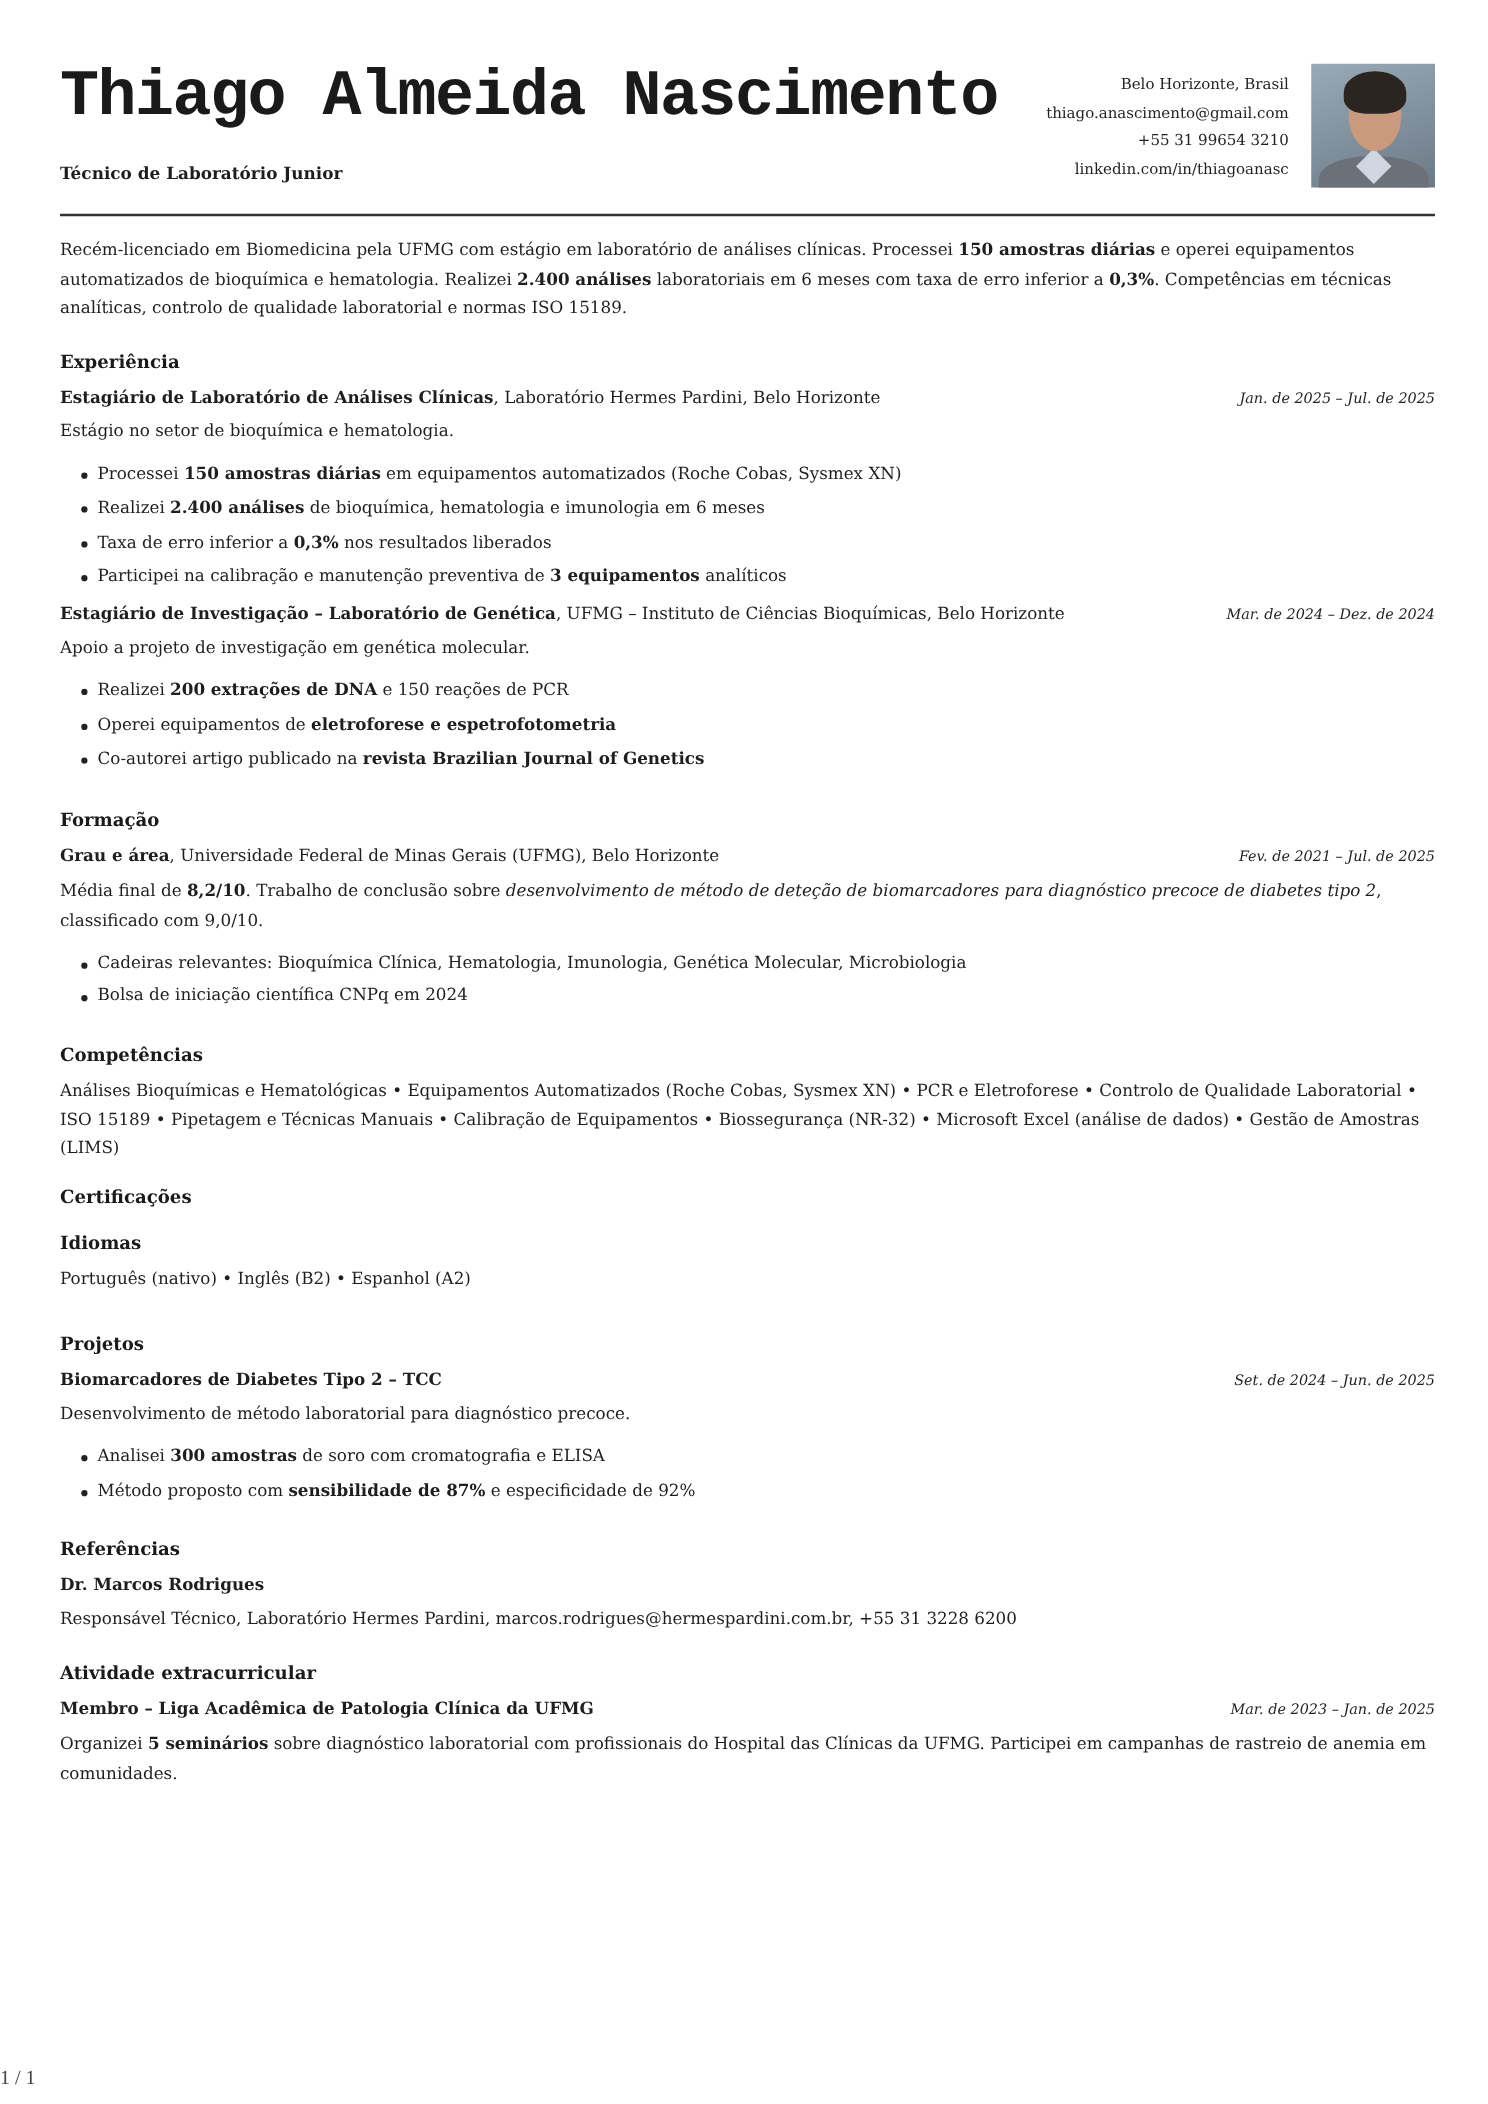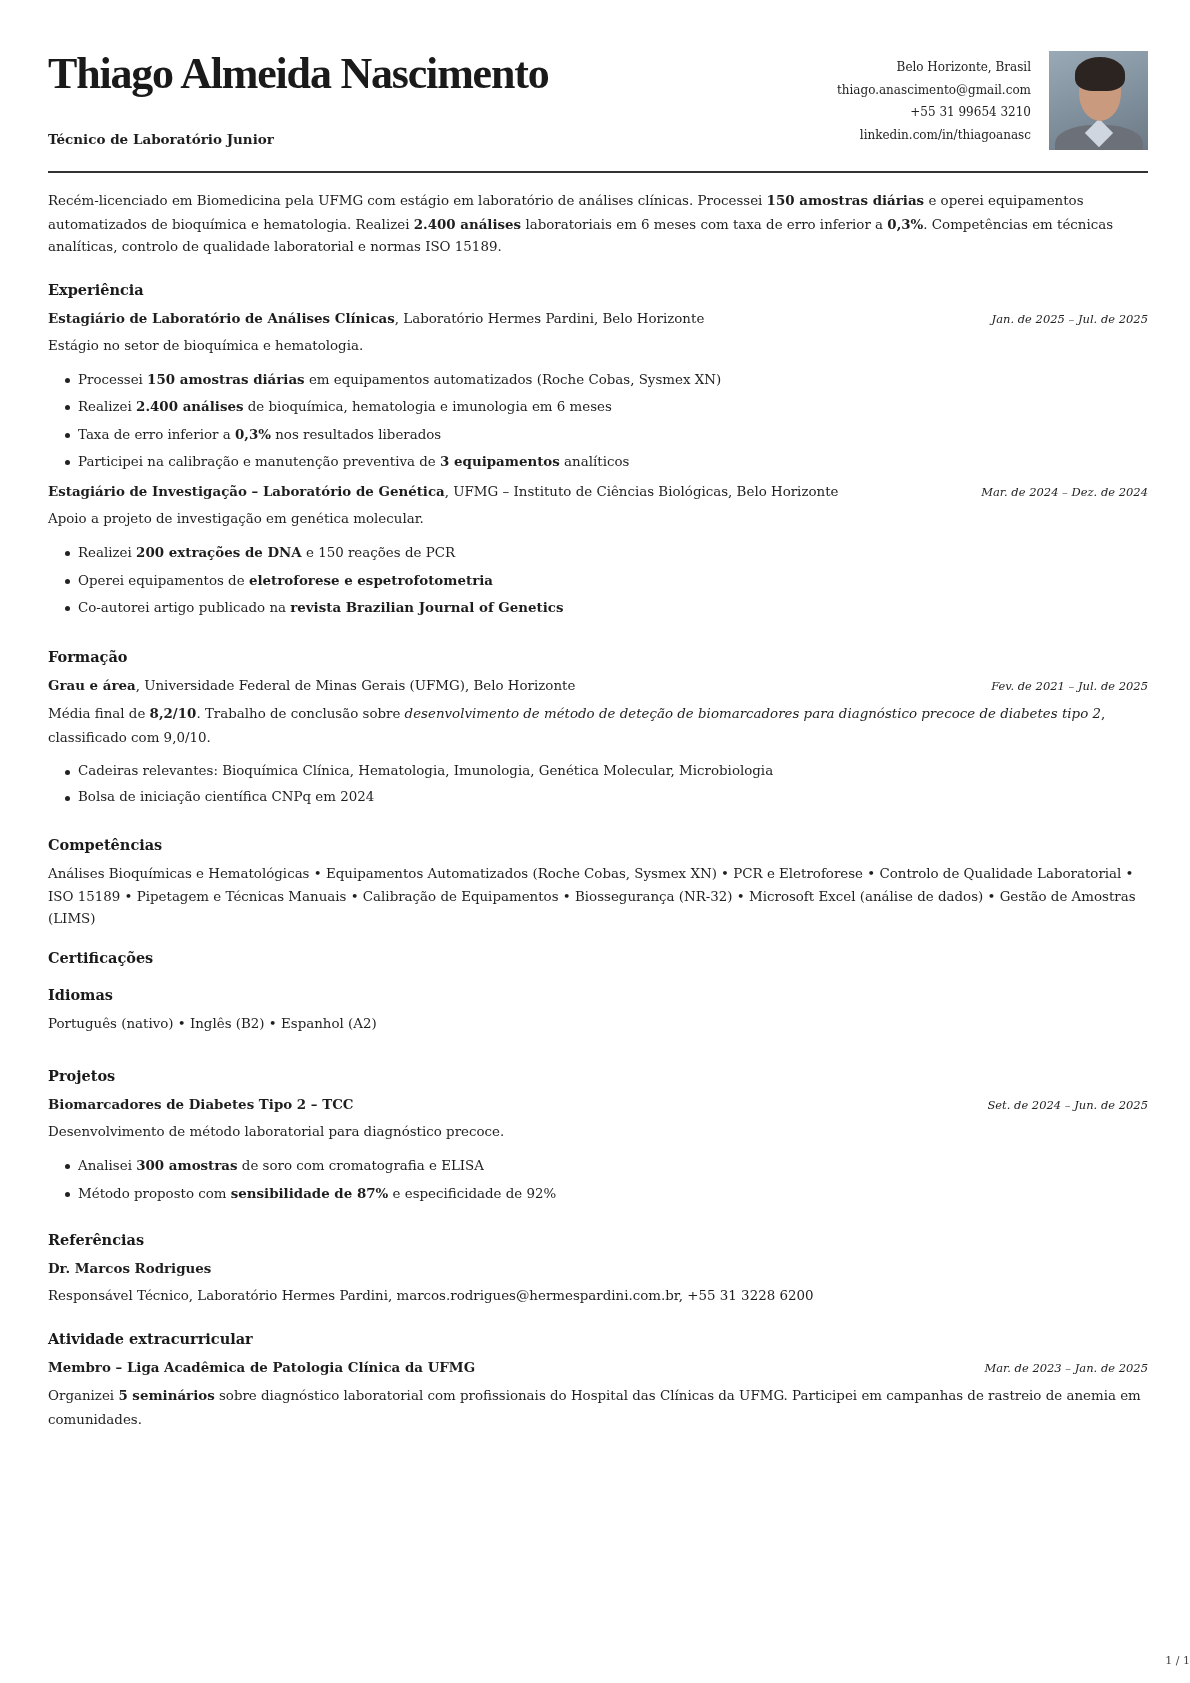--- a/index.html
+++ b/index.html
@@ -6,22 +6,22 @@
   body {
     width: 1190px; height: 1683px; position: relative; overflow: hidden;
     font-family: "DejaVu Serif", "Liberation Serif", serif;
     color: #1e1e1e; font-size: 13.4px;
   }
   .page { position: absolute; left: 48px; top: 0; width: 1100px; }
   
   .header { position: relative; height: 171px; border-bottom: 2px solid #333; }
   .name {
     position: absolute; left: 0; top: 52px; margin: 0;
-    font-family: Liberation Serif, serif; font-weight: bold;
-    font-size: 44px; letter-spacing: -1.2px; line-height: 1; color: #1a1a1a;
+    font-family: Liberation Mono, monospace; font-weight: bold;
+    font-size: 52px; letter-spacing: -1.2px; line-height: 1; color: #1a1a1a;
   }
   .job-title {
     position: absolute; left: 0; top: 131px; font-weight: bold; font-size: 13.5px;
     color: #1e1e1e;
   }
   .contact {
     position: absolute; right: 117px; top: 56px; text-align: right;
     font-size: 12px; line-height: 22.5px; color: #222;
   }
   .contact div { white-space: nowrap; }
@@ -50,21 +50,21 @@
   .entry-head .date { font-style: italic; font-size: 11.5px; color: #222; white-space: nowrap; }
   .entry-desc { line-height: 24px; }
   ul.bullets { margin: 8px 0 0 0; padding-left: 30px; }
   ul.bullets li { line-height: 26.4px; list-style: none; position: relative; }
   ul.bullets li::before {
     content: ""; position: absolute; left: -13px; top: 12px;
     width: 5px; height: 5px; border-radius: 50%; background: #222;
   }
   .entry + .entry { margin-top: 8px; }
   .flow { line-height: 22.5px; }
-  .page-number { position: absolute; left: 0; width: 1190px; top: 1654px; text-align: right; font-size: 11px; color: #444; }
+  .page-number { position: absolute; left: 0; width: 1190px; top: 1654px; text-align: left; font-size: 16px; color: #444; font-family: Liberation Serif, serif; }
   b { font-weight: bold; }
 </style>
 </head>
 <body>
 
 <div class="page">
 
   <div class="header">
     <h1 class="name">Thiago Almeida Nascimento</h1>
     <div class="job-title">Técnico de Laboratório Junior</div>
@@ -95,21 +95,21 @@
           <div class="entry-desc">Estágio no setor de bioquímica e hematologia.</div>
           <ul class="bullets">
             <li><span>Processei </span><b>150 amostras diárias</b><span> em equipamentos automatizados (Roche Cobas, Sysmex XN)</span></li>
             <li><span>Realizei </span><b>2.400 análises</b><span> de bioquímica, hematologia e imunologia em 6 meses</span></li>
             <li><span>Taxa de erro inferior a </span><b>0,3%</b><span> nos resultados liberados</span></li>
             <li><span>Participei na calibração e manutenção preventiva de </span><b>3 equipamentos</b><span> analíticos</span></li>
           </ul>
         </div>
         <div class="entry">
           <div class="entry-head">
-            <span class="left"><b>Estagiário de Investigação – Laboratório de Genética</b><span>, UFMG – Instituto de Ciências Biológicas, Belo Horizonte</span></span>
+            <span class="left"><b>Estagiário de Investigação – Laboratório de Genética</b><span>, UFMG – Instituto de Ciências Bioquímicas, Belo Horizonte</span></span>
             <span class="date">Mar. de 2024 – Dez. de 2024</span>
           </div>
           <div class="entry-desc">Apoio a projeto de investigação em genética molecular.</div>
           <ul class="bullets">
             <li><span>Realizei </span><b>200 extrações de DNA</b><span> e 150 reações de PCR</span></li>
             <li><span>Operei equipamentos de </span><b>eletroforese e espetrofotometria</b></li>
             <li><span>Co-autorei artigo publicado na </span><b>revista Brazilian Journal of Genetics</b></li>
           </ul>
         </div>
       </div>

